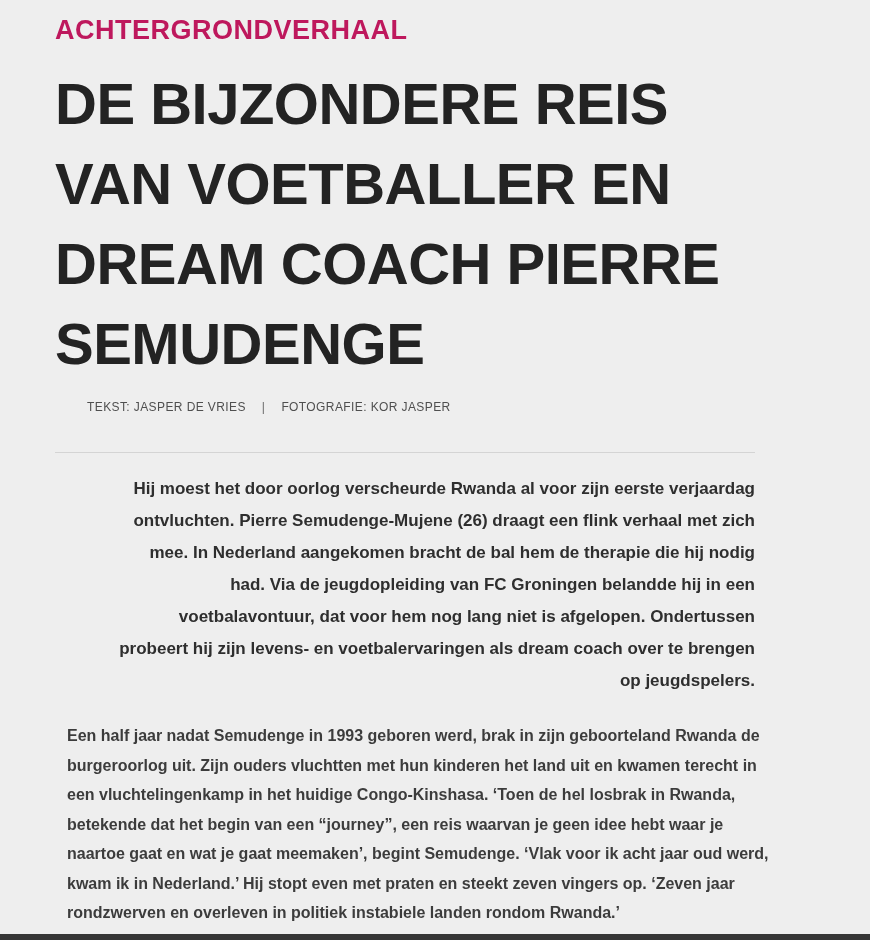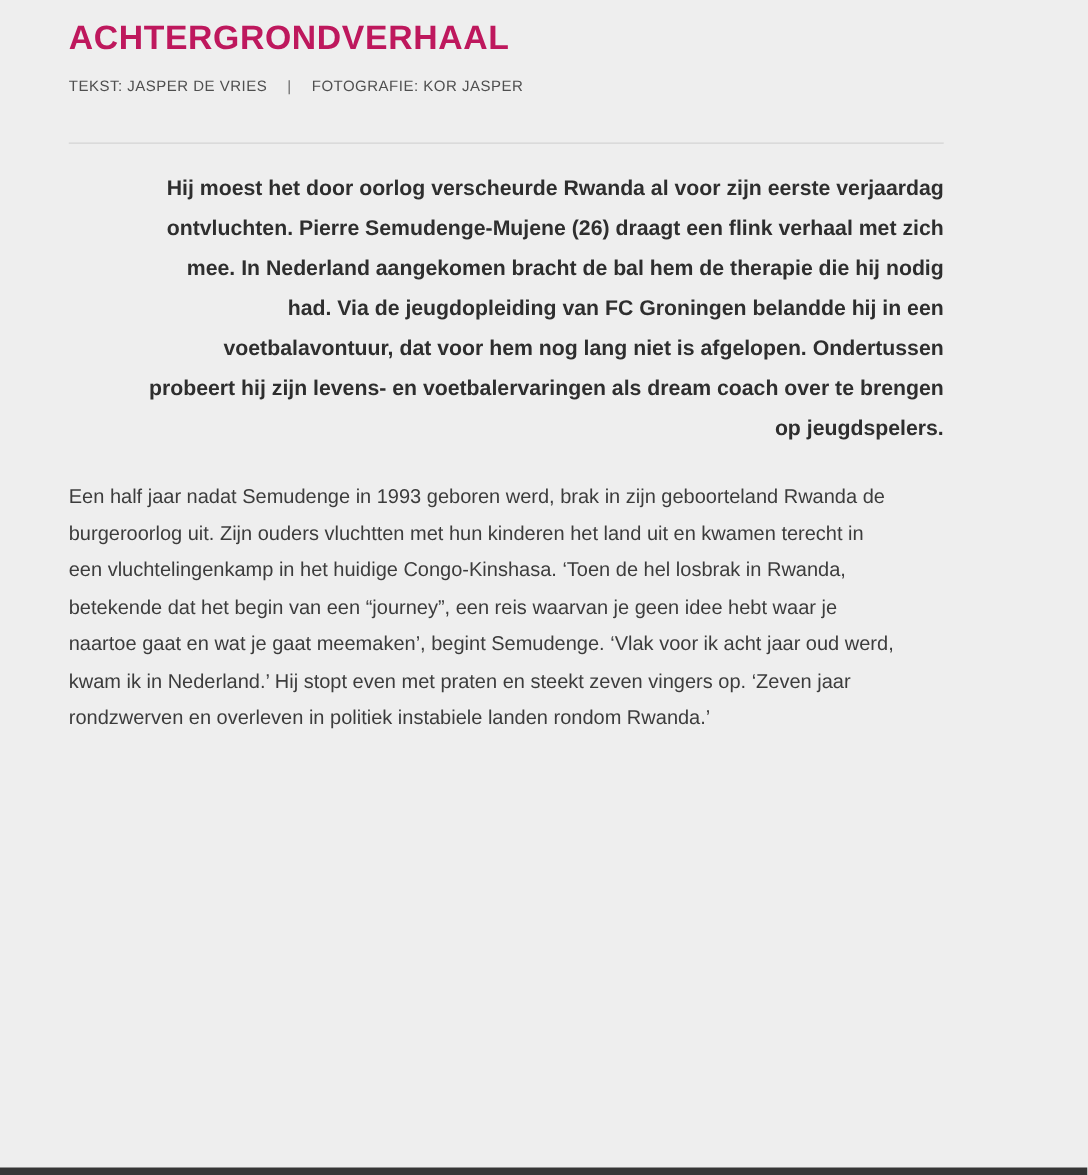--- a/index.html
+++ b/index.html
@@ -39,41 +39,42 @@
   .byline {
     margin-top: 16px;
     display: flex;
     align-items: center;
     gap: 16px;
     font-size: 12px;
     line-height: 14px;
     color: #4f4f4f;
     letter-spacing: 0.4px;
     white-space: nowrap;
+    margin-left: 32px;
   }
   .byline .sep { color: #6a6a6a; }
   .divider {
     margin: 38px 0 0 0;
     border: none;
     border-top: 1px solid #d4d4d4;
     width: 700px;
     height: 0;
   }
   .intro {
     margin: 20px 0 0 0;
     font-weight: 700;
     font-size: 17px;
     line-height: 32px;
     color: #2e2e2e;
     white-space: pre;
     text-align: right;
   }
   .bodytext {
-    margin: 24px 0 0 0;
-    font-weight: 400;
+    margin: 24px 0 0 12px;
+    font-weight: 700;
     font-size: 16px;
     line-height: 29.5px;
     color: #3c3c3c;
     white-space: pre;
   }
   .footer-bar {
     position: absolute;
     left: 0;
     bottom: 0;
     width: 870px;
@@ -81,20 +82,26 @@
     background: #363636;
   }
 </style>
 </head>
 <body>
 
 <main class="article">
 
   <div class="category">ACHTERGRONDVERHAAL</div>
 
+  <h1 class="title">
+    <div class="title-line">DE BIJZONDERE REIS</div>
+    <div class="title-line">VAN VOETBALLER EN</div>
+    <div class="title-line">DREAM COACH PIERRE</div>
+    <div class="title-line">SEMUDENGE</div>
+  </h1>
 
   <div class="byline">
     <span>TEKST: JASPER DE VRIES</span>
     <span class="sep">|</span>
     <span>FOTOGRAFIE: KOR JASPER</span>
   </div>
 
   <hr class="divider">
 
   <p class="intro">Hij moest het door oorlog verscheurde Rwanda al voor zijn eerste verjaardag

